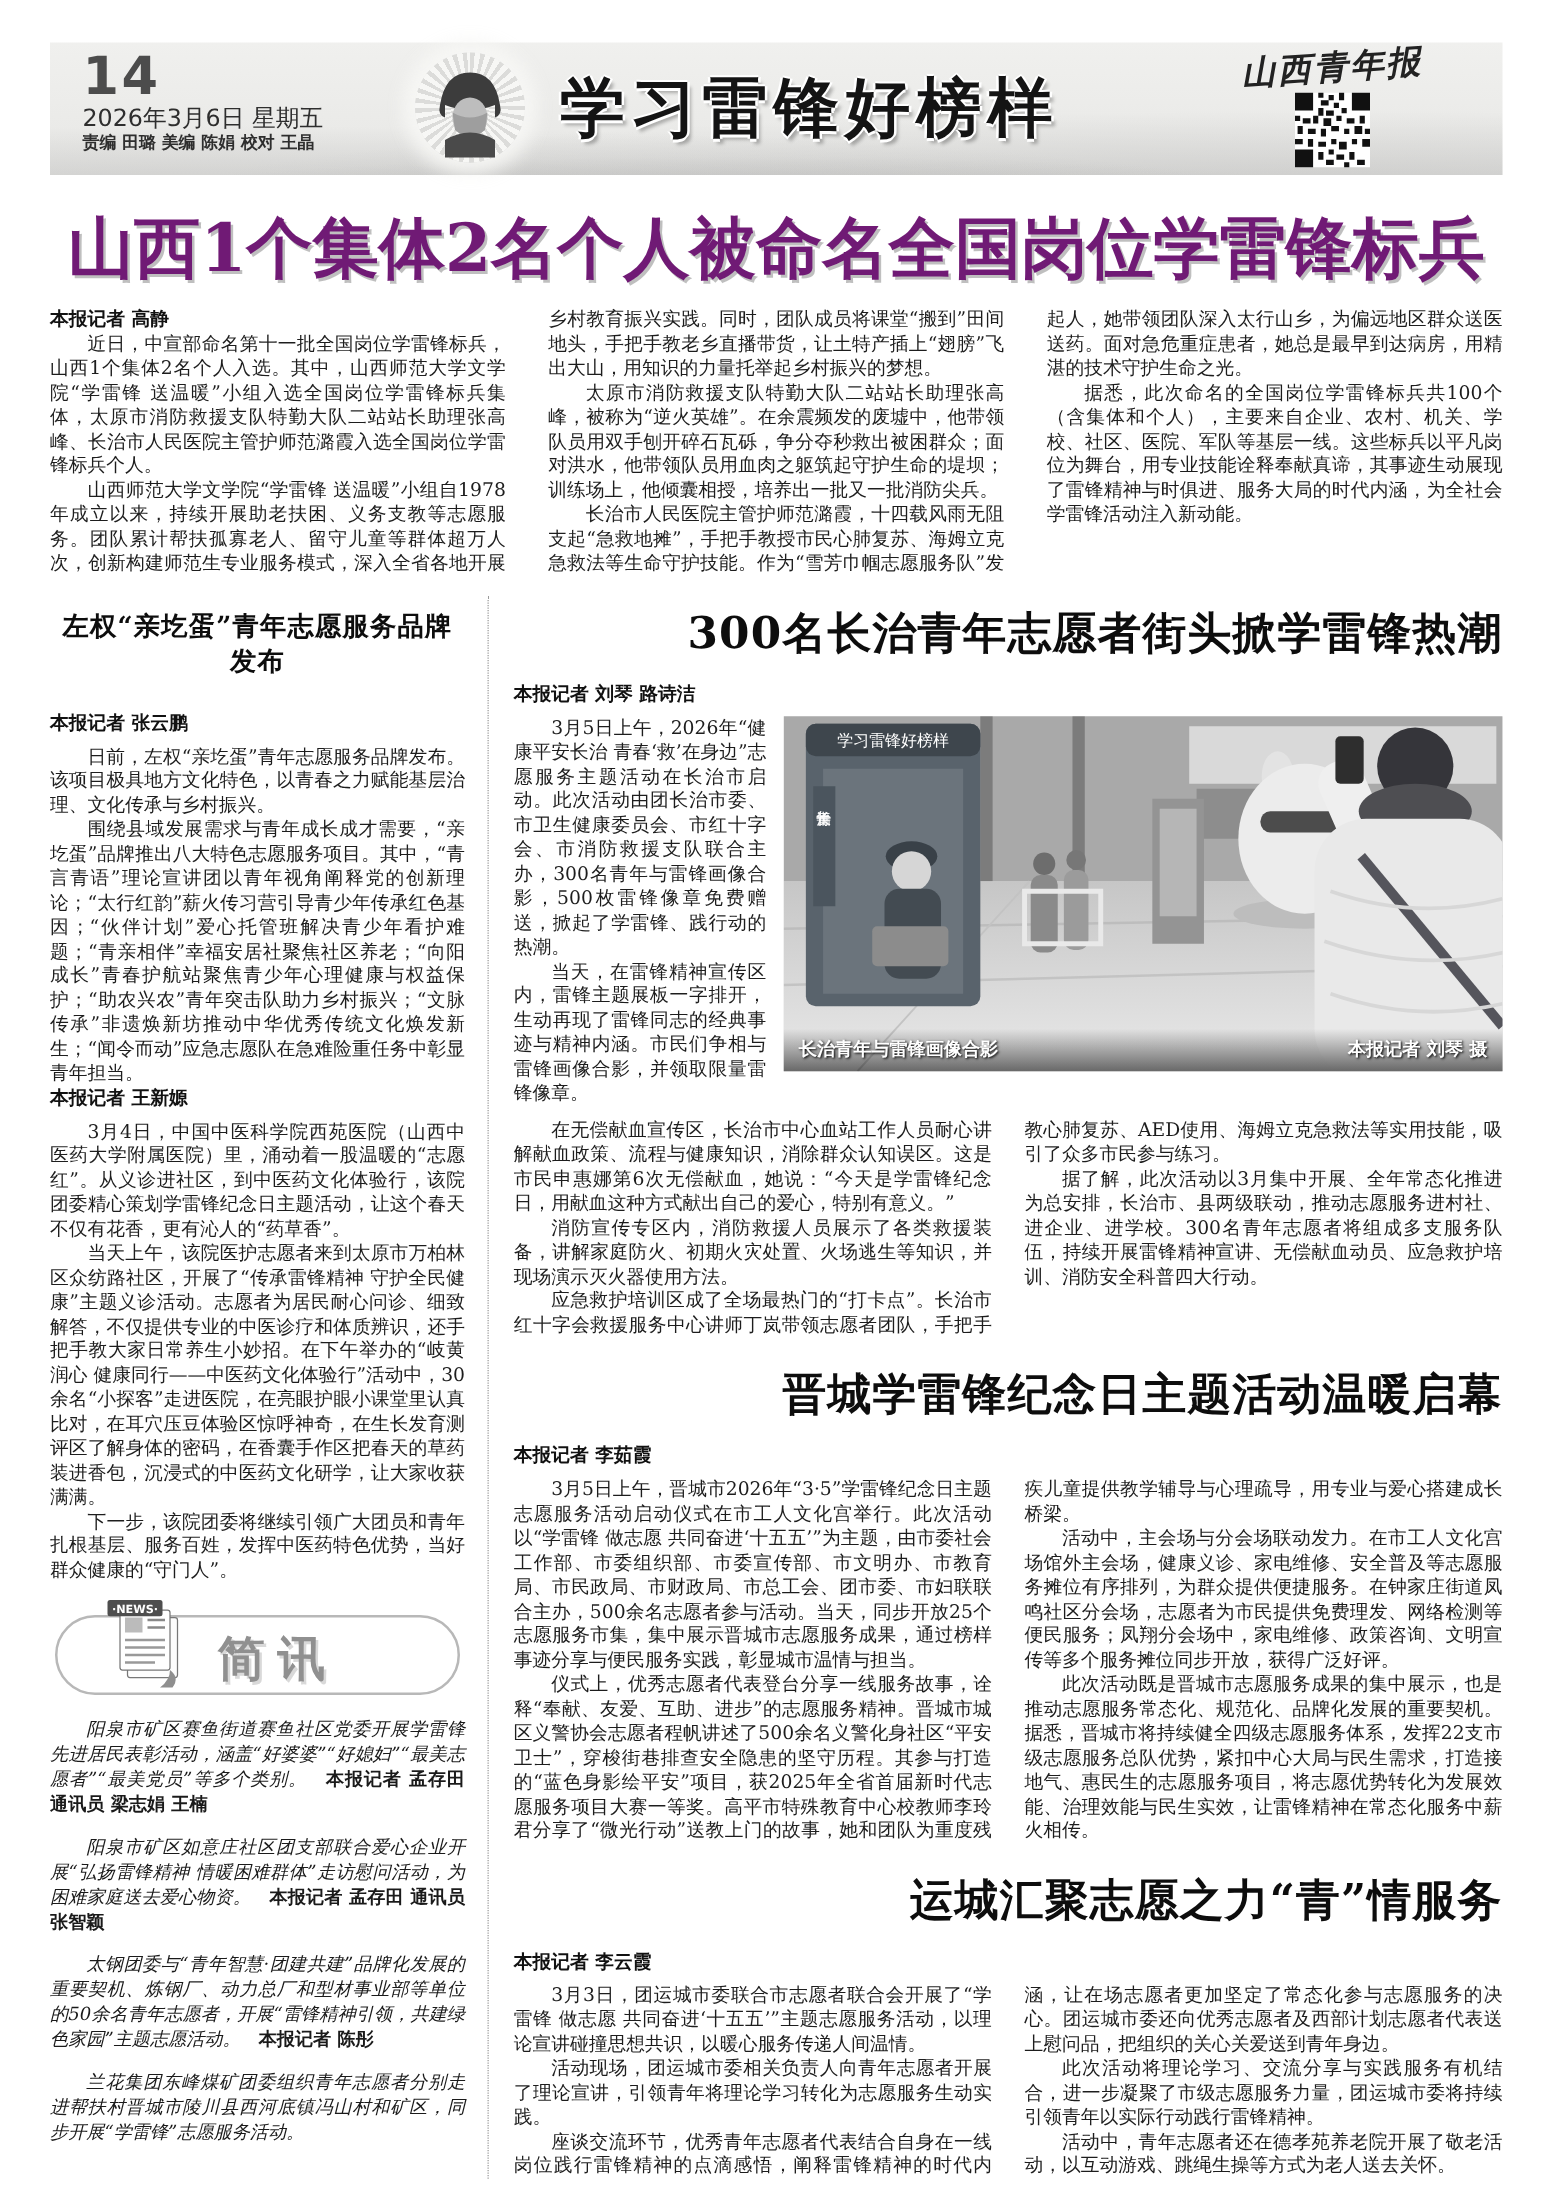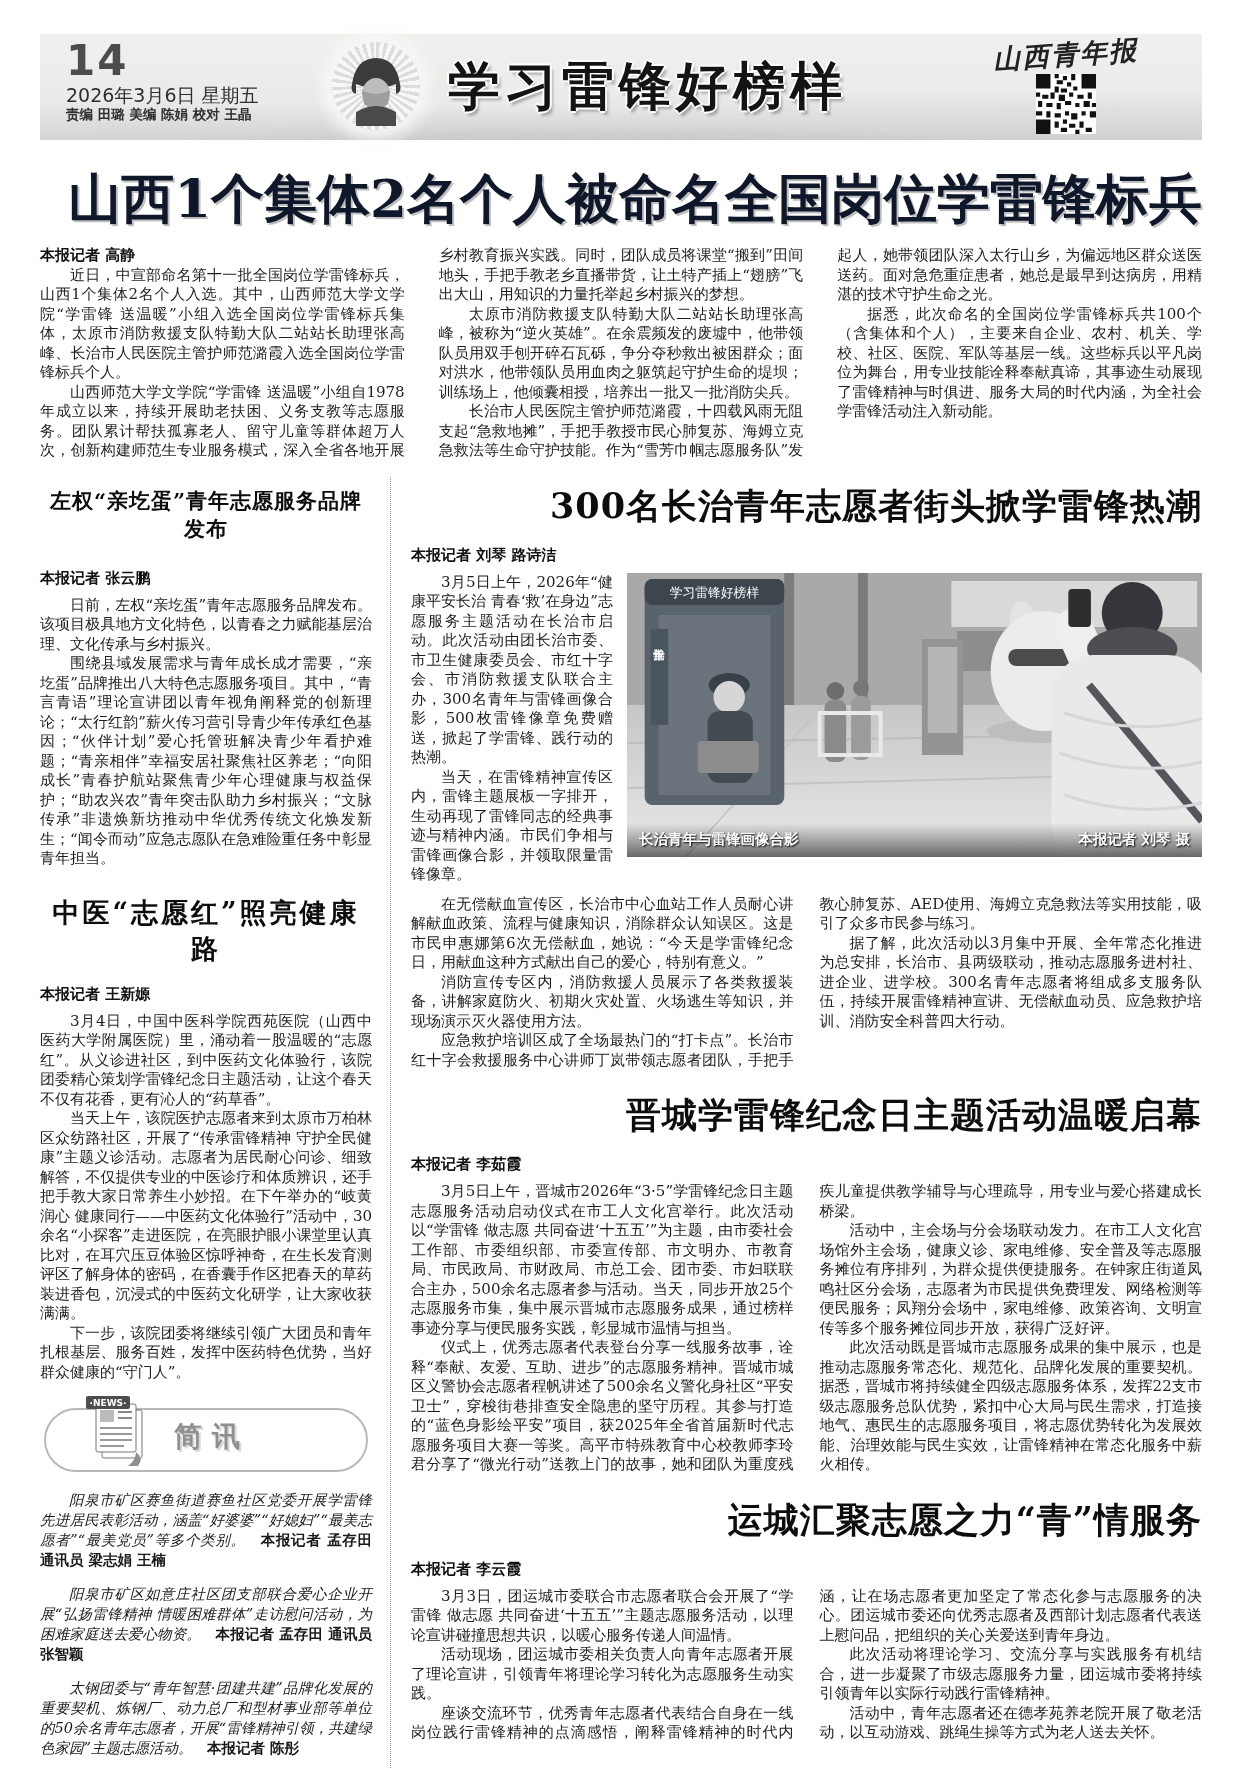--- a/index.html
+++ b/index.html
@@ -29,21 +29,21 @@
   .band-title{
     position:absolute;left:408px;top:18px;font-size:52px;font-weight:900;letter-spacing:5px;color:#141414;
     text-shadow:-2px 0 #fff,2px 0 #fff,0 -2px #fff,0 2px #fff,3px 4px 3px rgba(0,0,0,.28);
     white-space:nowrap;
   }
   .band-right{position:absolute;right:64px;top:6px;text-align:center;}
   .masthead{font-size:27px;font-weight:bold;font-style:italic;color:#222;transform:rotate(-4deg);letter-spacing:2px;line-height:30px;}
   .qr{width:60px;height:60px;margin:4px auto 0;display:block;}
   
   .lead-title{
-    margin:24px 0 10px;text-align:right;font-size:53px;font-weight:900;letter-spacing:0px;color:#0f172a;
+    margin:24px 0 10px;text-align:center;font-size:53px;font-weight:900;letter-spacing:0px;color:#701a75;
     white-space:nowrap;text-shadow:2px 2px 0 rgba(0,0,0,.25);
   }
   .byline{font-family:"DejaVu Sans",sans-serif;font-weight:bold;font-size:15px;color:#111;margin:0 0 8px;}
   .bodytext p{margin:0;text-indent:2em;text-align:justify;font-size:15px;line-height:19.5px;}
   .lead-cols{column-count:3;column-gap:34px;margin-bottom:6px;}
   
   .grid{display:flex;margin-top:16px;}
   .col-left{width:332px;flex:0 0 332px;padding-right:18px;border-right:1px dotted #9a9a9a;}
   .col-right{flex:1;padding-left:20px;min-width:0;}
   .sec-title-s{font-size:21px;font-weight:900;text-align:center;letter-spacing:1px;margin:10px 0 26px;color:#0d0d0d;}
@@ -60,21 +60,21 @@
     background:linear-gradient(rgba(25,25,25,0),rgba(25,25,25,.62));padding:0 12px;box-sizing:border-box;
   }
   .photo-cap span{color:#fff;font-size:14.5px;font-weight:bold;font-family:"DejaVu Sans",sans-serif;text-shadow:1px 1px 2px #000;}
   .below-photo{margin-top:10px;}
   
   .brief-badge{
     margin:26px 4px 18px;position:relative;height:60px;border:2px solid #b8b8b8;border-radius:34px;text-decoration:underline;
   }
   .brief-badge .icon{position:absolute;left:26px;top:-14px;}
   .brief-badge .txt{
-    position:absolute;left:128px;top:8px;font-size:28px;font-weight:900;color:#909090;letter-spacing:10px;
+    position:absolute;left:128px;top:8px;font-size:38px;font-weight:900;color:#909090;letter-spacing:10px;
     text-shadow:2px 2px 0 #d9d9d9;
   }
   .briefs p{margin:0 0 14px;text-indent:2em;text-align:justify;font-size:14.5px;line-height:20px;font-style:italic;color:#1a1a1a;}
   .briefs b{font-style:normal;font-family:"DejaVu Sans",sans-serif;font-size:14.5px;}
 </style>
 </head>
 <body>
 
 <div class="page">
 
@@ -120,21 +120,20 @@
   <div class="grid">
 
     <div class="col-left">
       <h2 class="sec-title-s">左权“亲圪蛋”青年志愿服务品牌发布</h2>
       <p class="byline">本报记者 张云鹏</p>
       <div class="bodytext">
         <p>日前，左权“亲圪蛋”青年志愿服务品牌发布。该项目极具地方文化特色，以青春之力赋能基层治理、文化传承与乡村振兴。</p>
         <p>围绕县域发展需求与青年成长成才需要，“亲圪蛋”品牌推出八大特色志愿服务项目。其中，“青言青语”理论宣讲团以青年视角阐释党的创新理论；“太行红韵”薪火传习营引导青少年传承红色基因；“伙伴计划”爱心托管班解决青少年看护难题；“青亲相伴”幸福安居社聚焦社区养老；“向阳成长”青春护航站聚焦青少年心理健康与权益保护；“助农兴农”青年突击队助力乡村振兴；“文脉传承”非遗焕新坊推动中华优秀传统文化焕发新生；“闻令而动”应急志愿队在急难险重任务中彰显青年担当。</p>
       </div>
 
-      <h2 class="sec-title-m">中医“志愿红”照亮健康路</h2>
       <p class="byline">本报记者 王新嫄</p>
       <div class="bodytext">
         <p>3月4日，中国中医科学院西苑医院（山西中医药大学附属医院）里，涌动着一股温暖的“志愿红”。从义诊进社区，到中医药文化体验行，该院团委精心策划学雷锋纪念日主题活动，让这个春天不仅有花香，更有沁人的“药草香”。</p>
         <p>当天上午，该院医护志愿者来到太原市万柏林区众纺路社区，开展了“传承雷锋精神 守护全民健康”主题义诊活动。志愿者为居民耐心问诊、细致解答，不仅提供专业的中医诊疗和体质辨识，还手把手教大家日常养生小妙招。在下午举办的“岐黄润心 健康同行——中医药文化体验行”活动中，30余名“小探客”走进医院，在亮眼护眼小课堂里认真比对，在耳穴压豆体验区惊呼神奇，在生长发育测评区了解身体的密码，在香囊手作区把春天的草药装进香包，沉浸式的中医药文化研学，让大家收获满满。</p>
         <p>下一步，该院团委将继续引领广大团员和青年扎根基层、服务百姓，发挥中医药特色优势，当好群众健康的“守门人”。</p>
       </div>
 
       <div class="brief-badge">
         <span class="icon">
           <svg width="92" height="74" viewBox="0 0 92 74">

